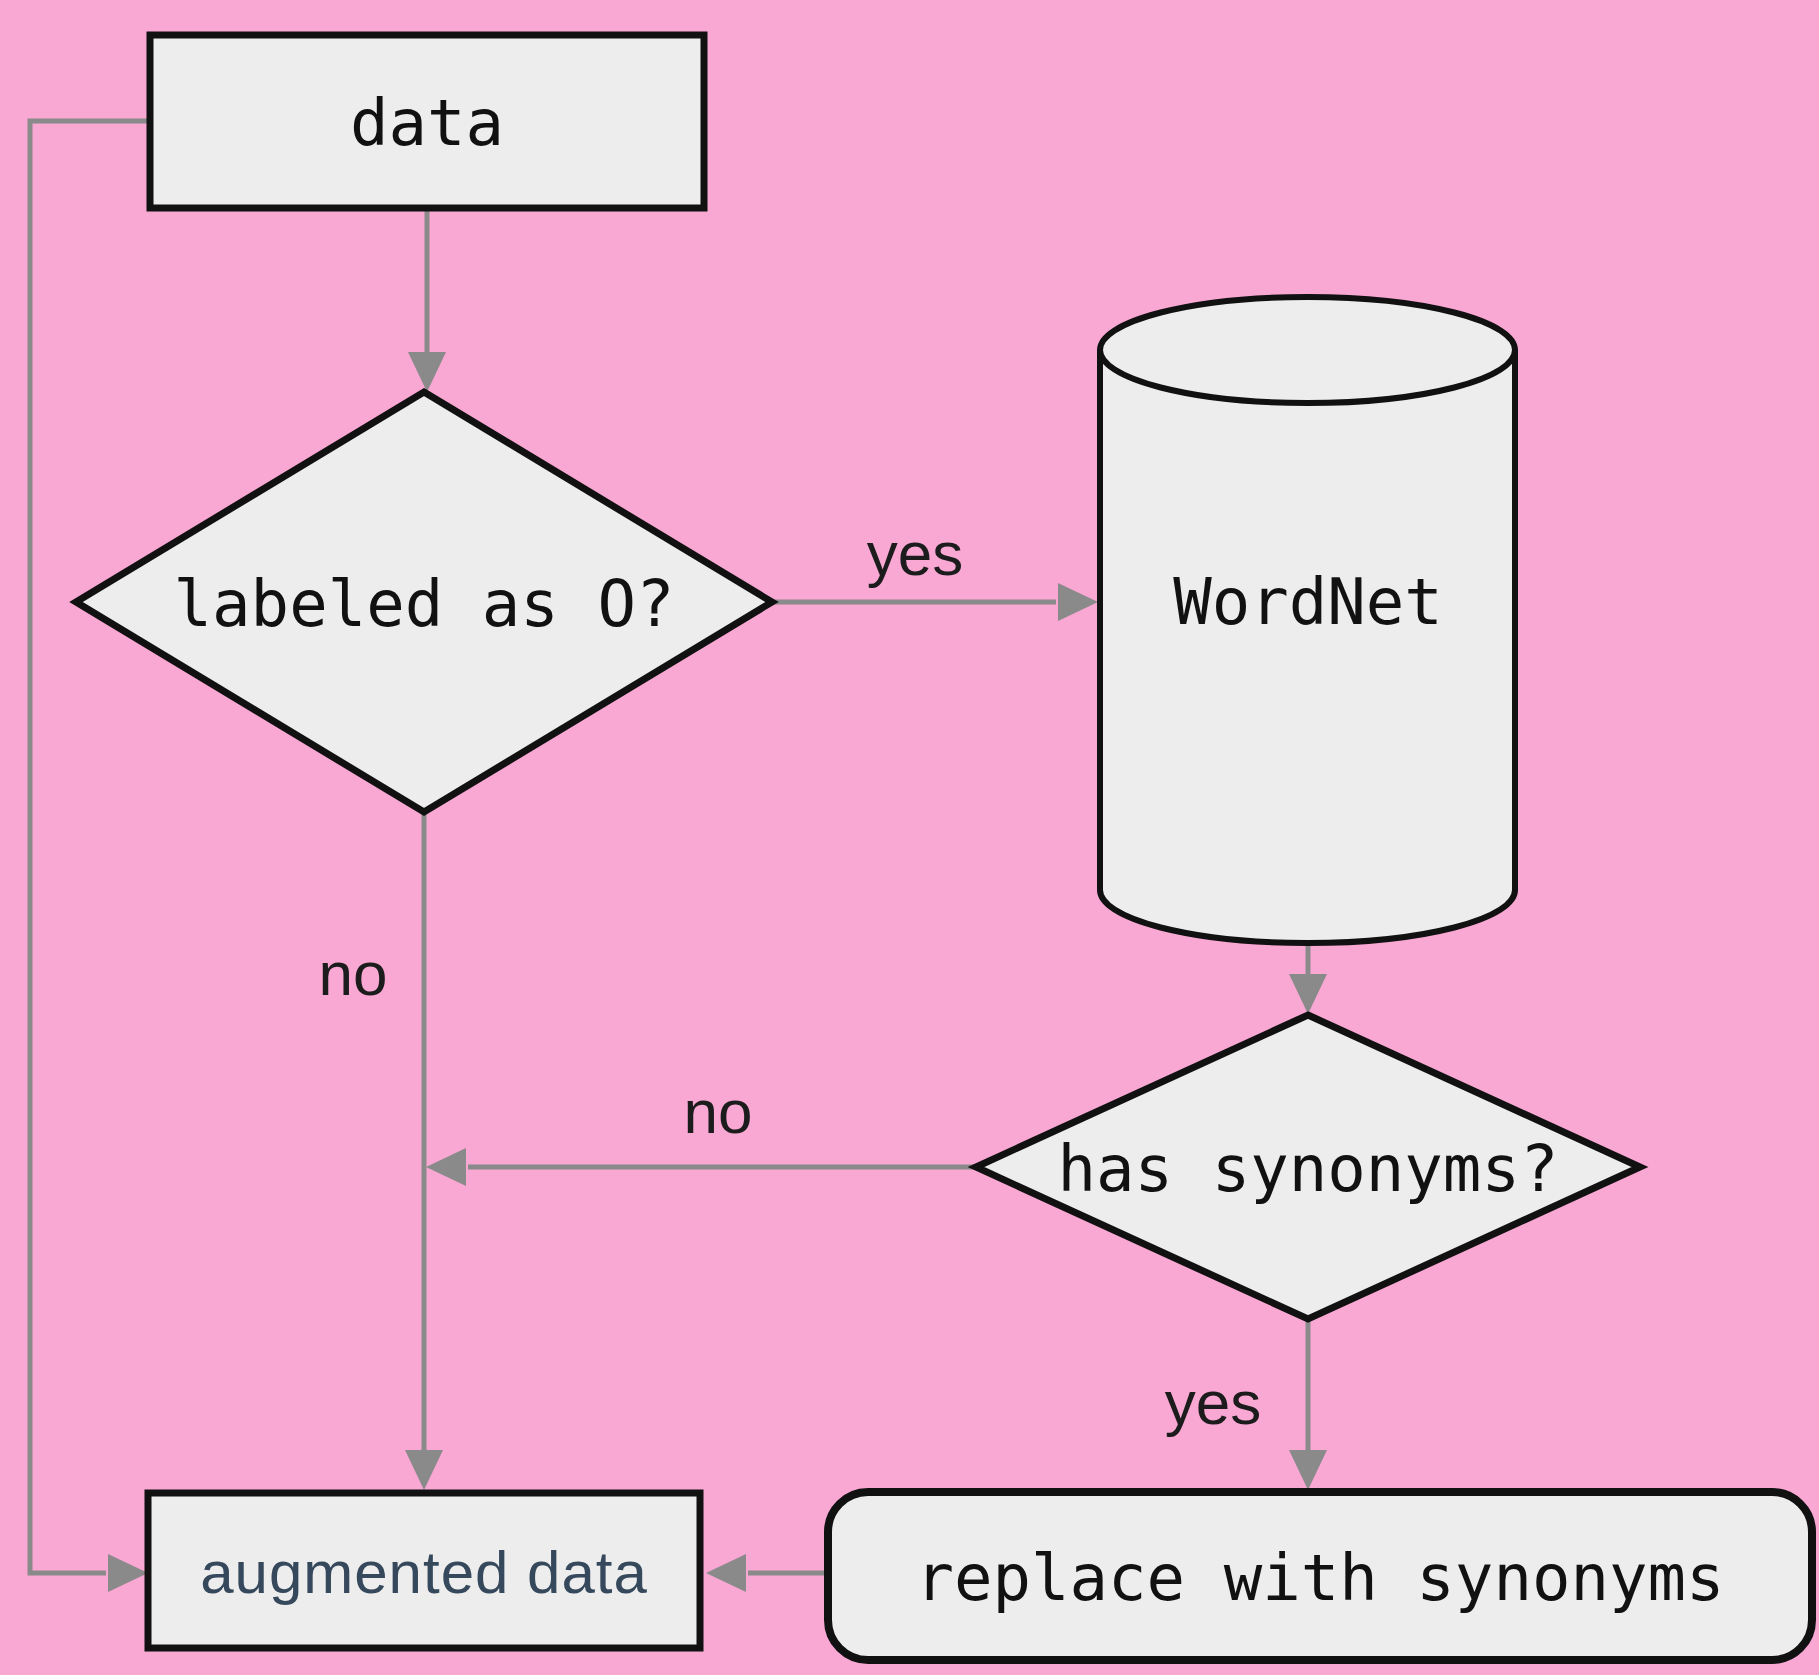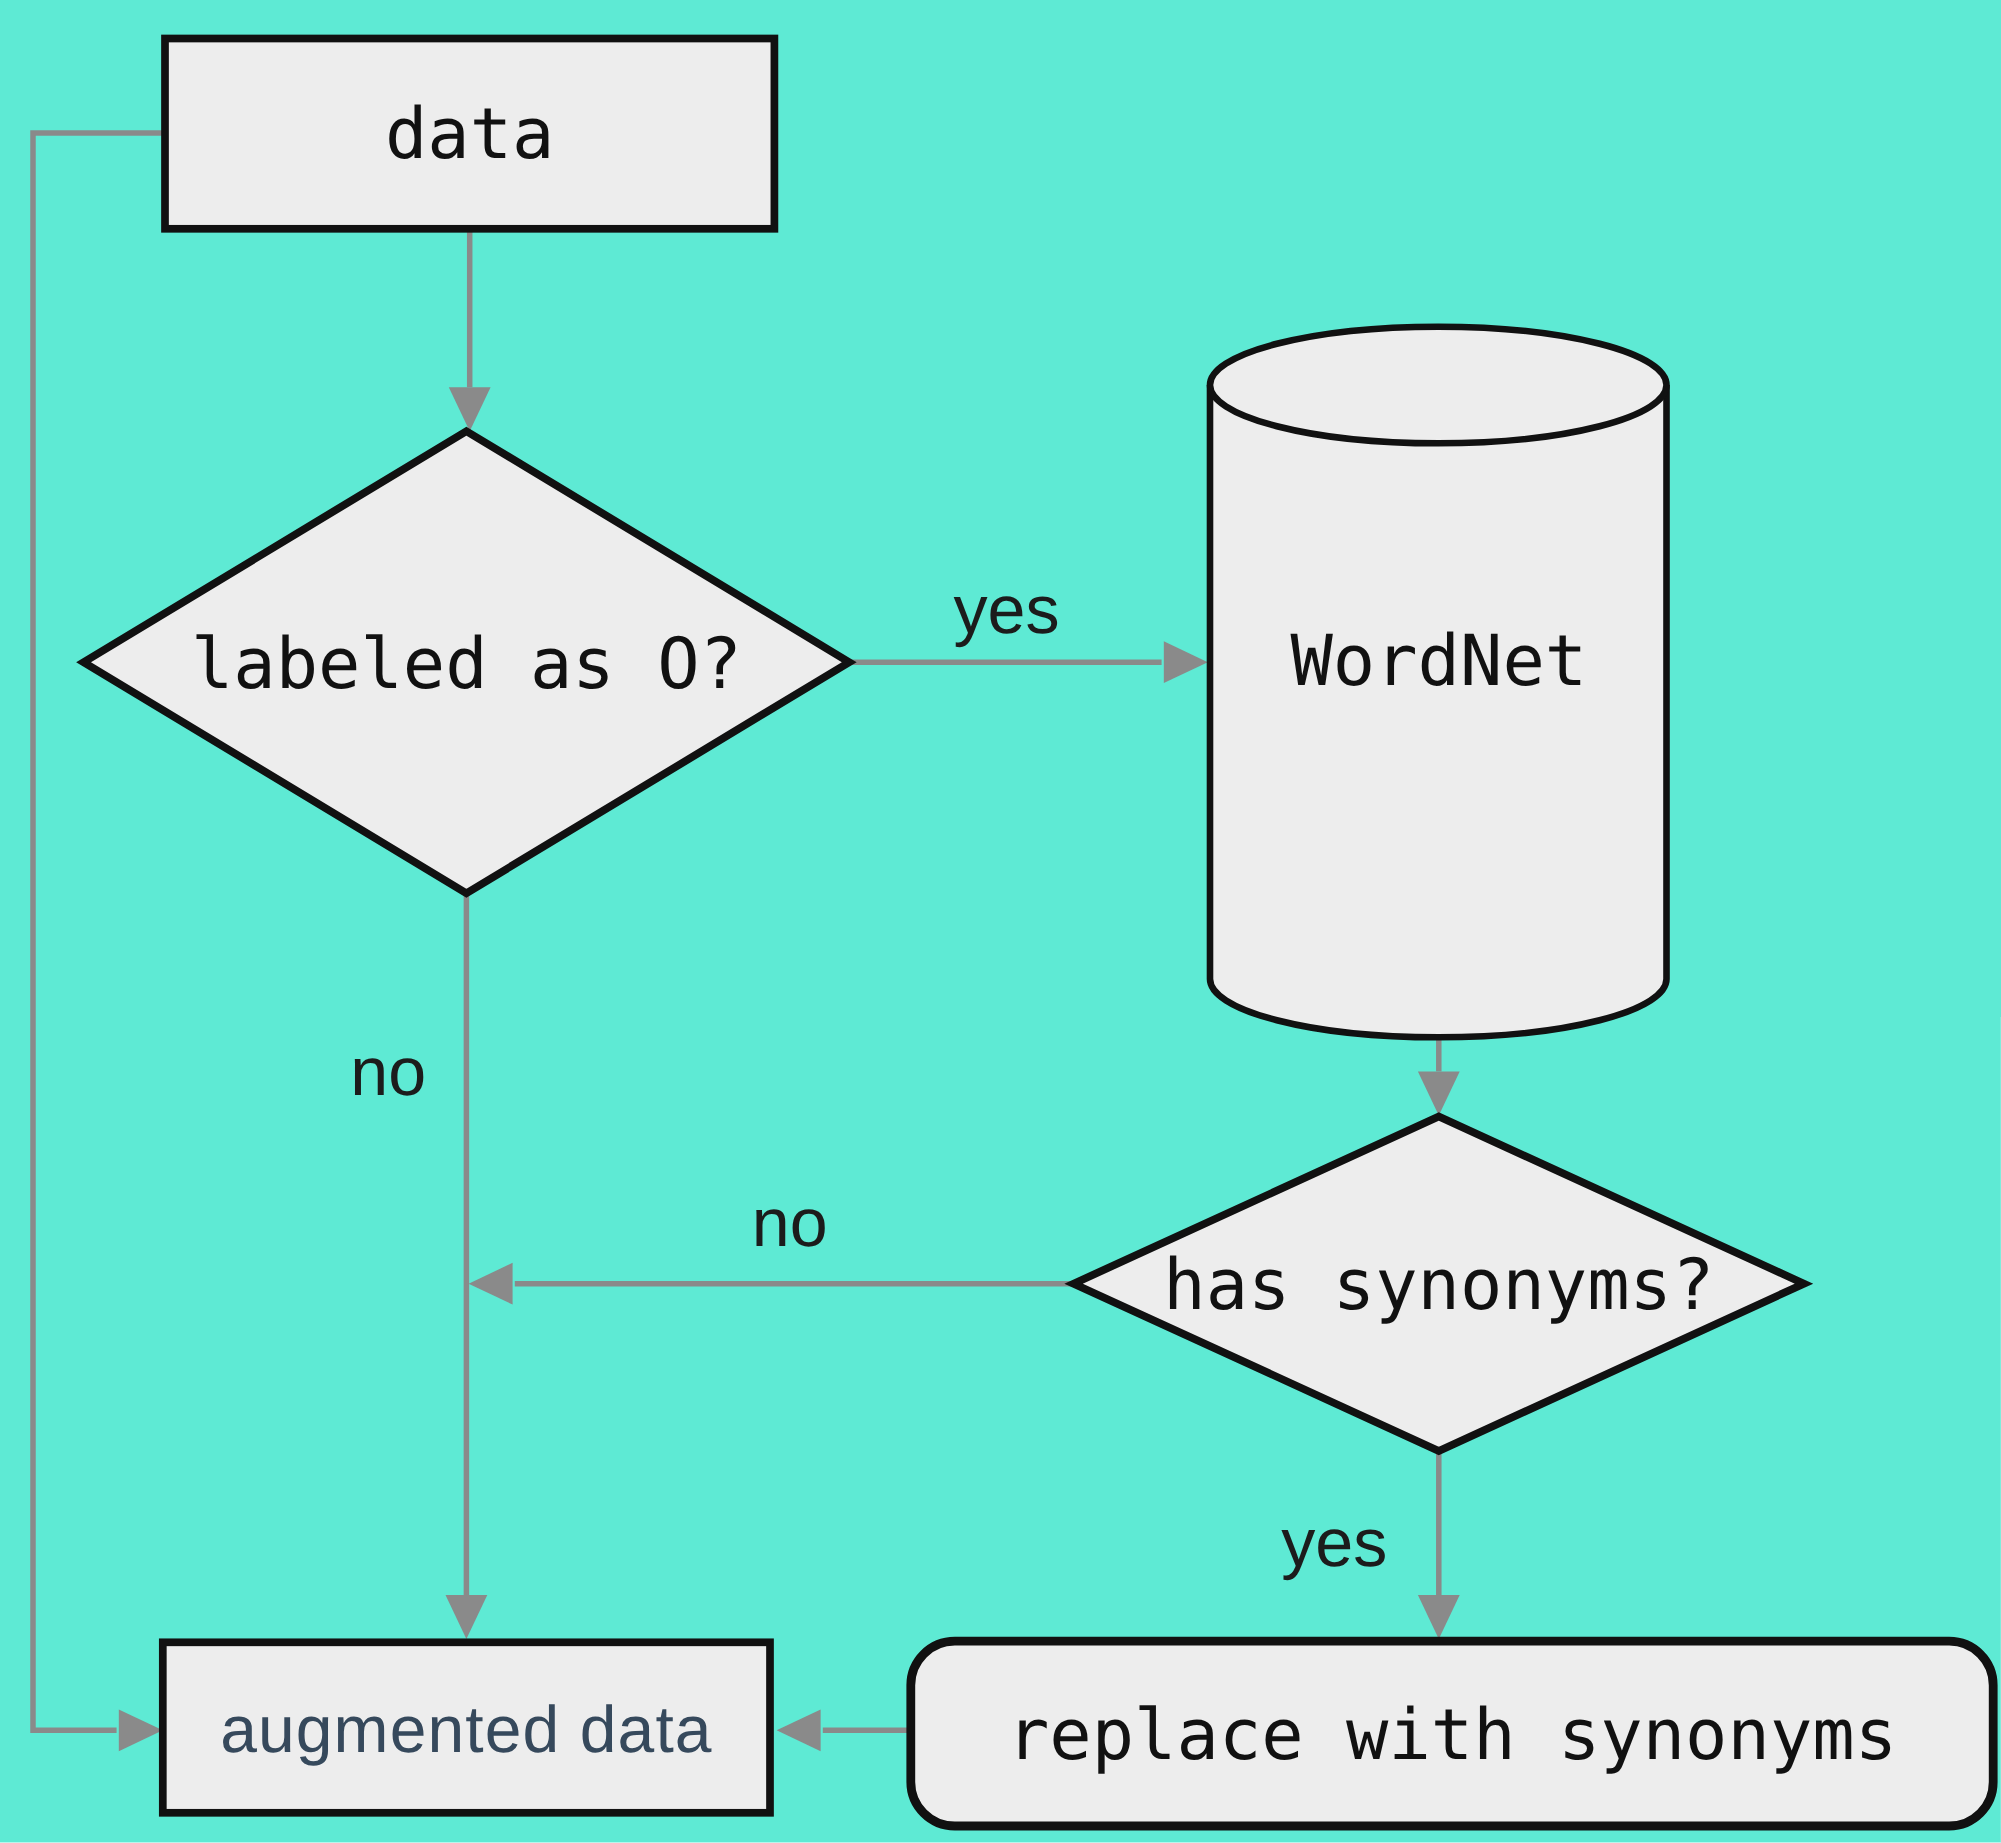--- a/index.html
+++ b/index.html
@@ -4,21 +4,21 @@
 <style>
   html, body {
     margin: 0;
     padding: 0;
     background: #ffffff;
   }
   .stage {
     width: 1819px;
     height: 1675px;
     position: relative;
-    background: #5eead4;
+    background: #f9a8d4;
   }
   svg { display: block; }
 
   .node-shape {
     fill: #ededed;
     stroke: #111111;
   }
   .rect-node   { stroke-width: 7px; }
   .diamond     { stroke-width: 7px; }
   .cyl         { stroke-width: 6px; }

